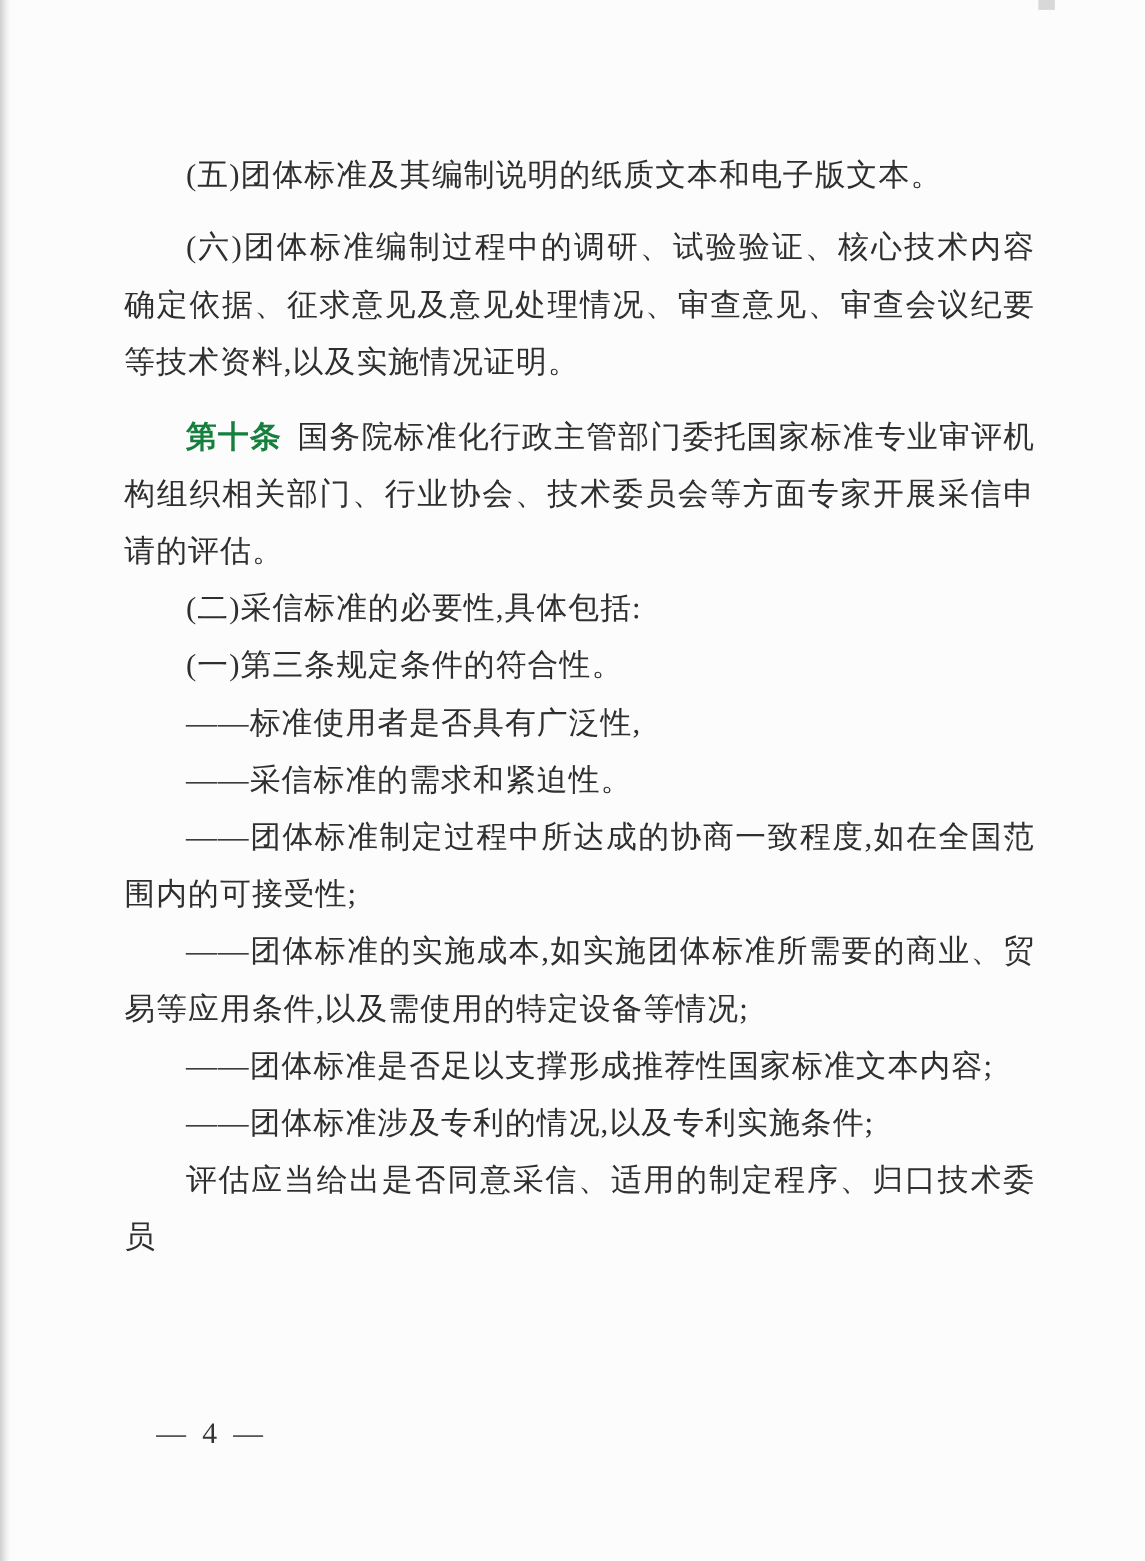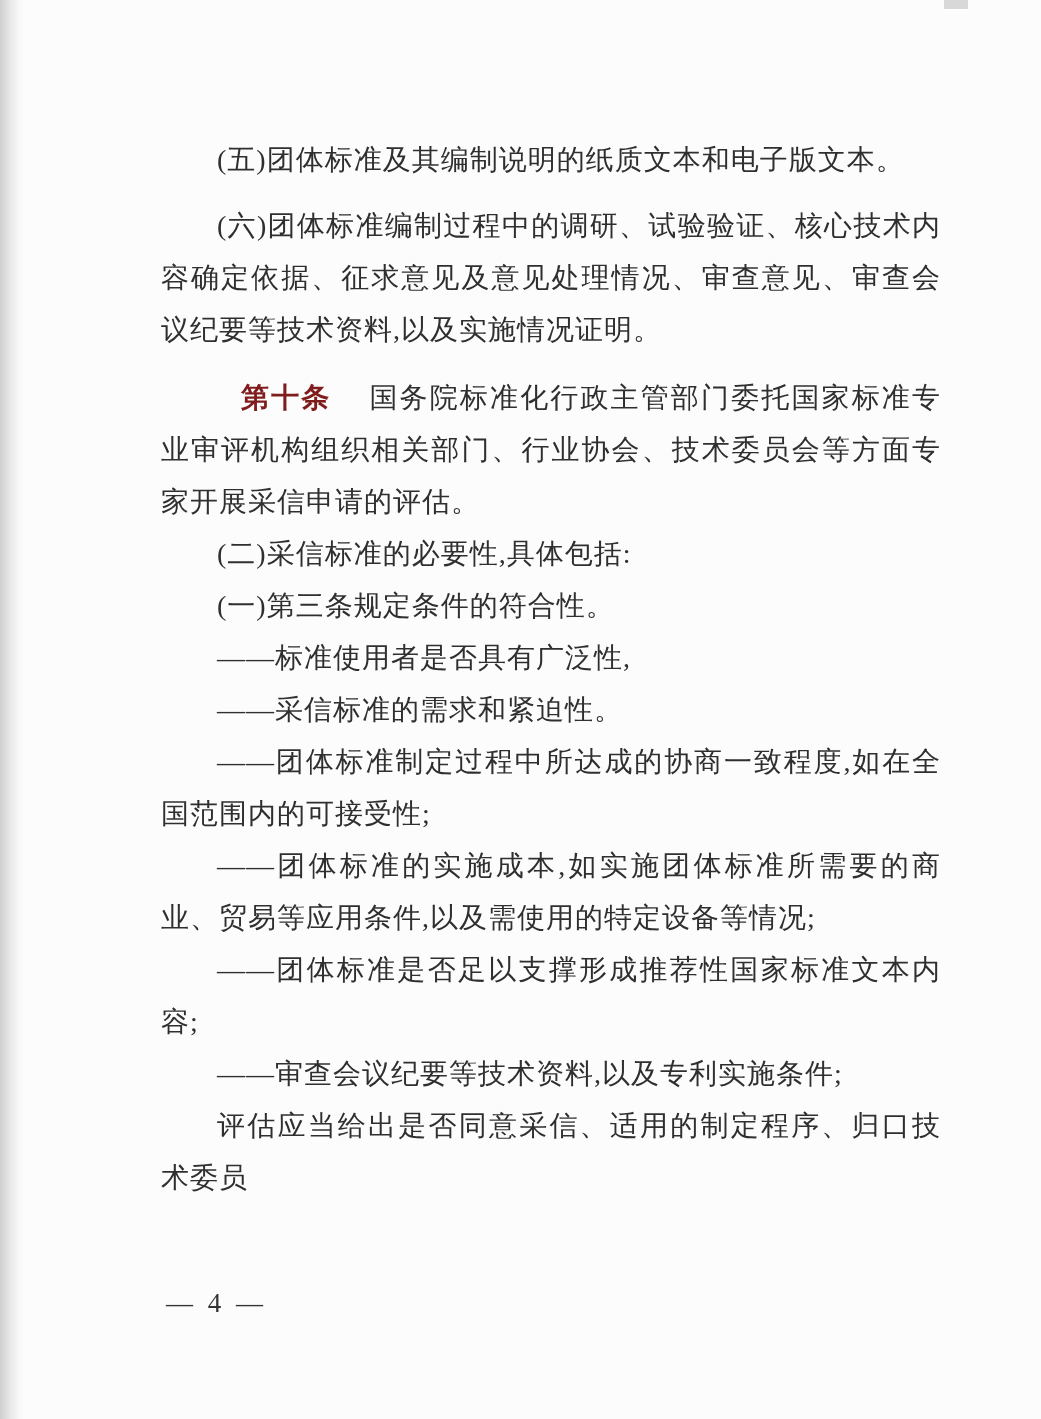--- a/index.html
+++ b/index.html
@@ -1,15 +1,15 @@
 <!DOCTYPE html>
 <html><head>
 <meta charset="utf-8">
 <style>
-  * { box-sizing: border-box; padding-left: 24px; }
+  * { box-sizing: border-box; }
   html, body { margin: 0; padding: 0; }
   body {
     width: 1041px;
     height: 1419px;
     background: #fbfbfb;
     font-family: "Liberation Serif", "DejaVu Serif", serif;
   }
   .page {
     position: relative;
     width: 1041px;
@@ -45,21 +45,21 @@
     text-justify: inter-ideograph;
   }
   .content p {
     margin: 0;
     text-indent: 2em;
   }
   p.gap-below { margin-bottom: 14px; }
   p.gap-above { margin-top: 16px; }
   .article-no {
     font-weight: bold;
-    color: #7f1d1d;
+    color: #15803d;
     margin-right: 14px;
   }
   .footer-page-number {
     position: absolute;
     left: 142px;
     top: 1288px;
     font-size: 27px;
     letter-spacing: 4px;
     color: #343434;
   }
@@ -76,19 +76,19 @@
     <p class="gap-below">(五)团体标准及其编制说明的纸质文本和电子版文本。</p>
     <p>(六)团体标准编制过程中的调研、试验验证、核心技术内容确定依据、征求意见及意见处理情况、审查意见、审查会议纪要等技术资料,以及实施情况证明。</p>
     <p class="gap-above"><span class="article-no">第十条</span><span>国务院标准化行政主管部门委托国家标准专业审评机构组织相关部门、行业协会、技术委员会等方面专家开展采信申请的评估。</span></p>
     <p>(二)采信标准的必要性,具体包括:</p>
     <p>(一)第三条规定条件的符合性。</p>
     <p>——标准使用者是否具有广泛性,</p>
     <p>——采信标准的需求和紧迫性。</p>
     <p>——团体标准制定过程中所达成的协商一致程度,如在全国范围内的可接受性;</p>
     <p>——团体标准的实施成本,如实施团体标准所需要的商业、贸易等应用条件,以及需使用的特定设备等情况;</p>
     <p>——团体标准是否足以支撑形成推荐性国家标准文本内容;</p>
-    <p>——审查会议纪要等技术资料,以及专利实施条件;</p>
+    <p>——团体标准涉及专利的情况,以及专利实施条件;</p>
     <p>评估应当给出是否同意采信、适用的制定程序、归口技术委员</p>
   </div>
 
   <div class="footer-page-number">— 4 —</div>
 
 </div>
 
 </body></html>

